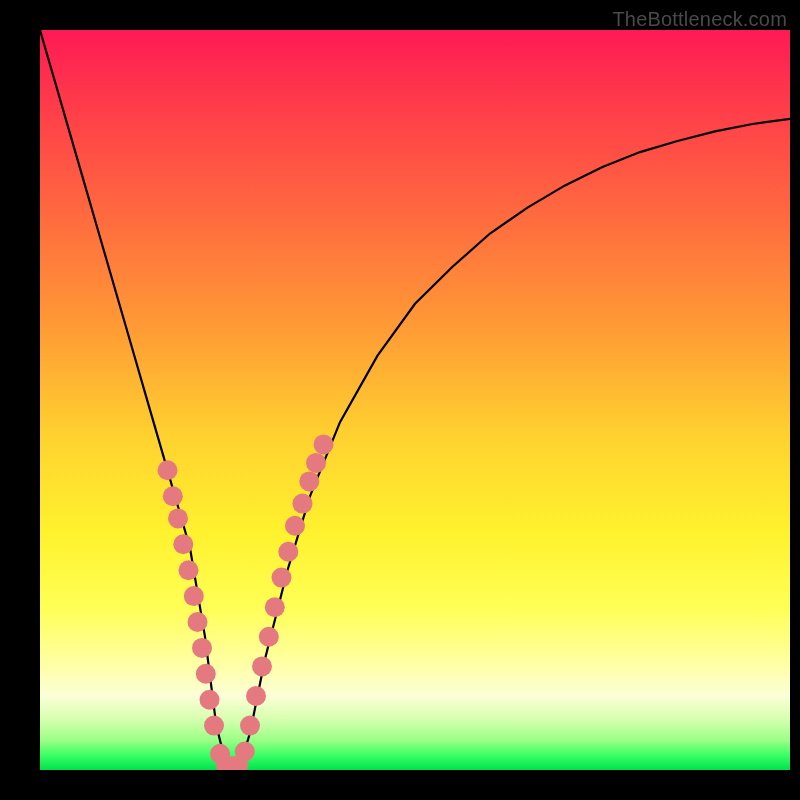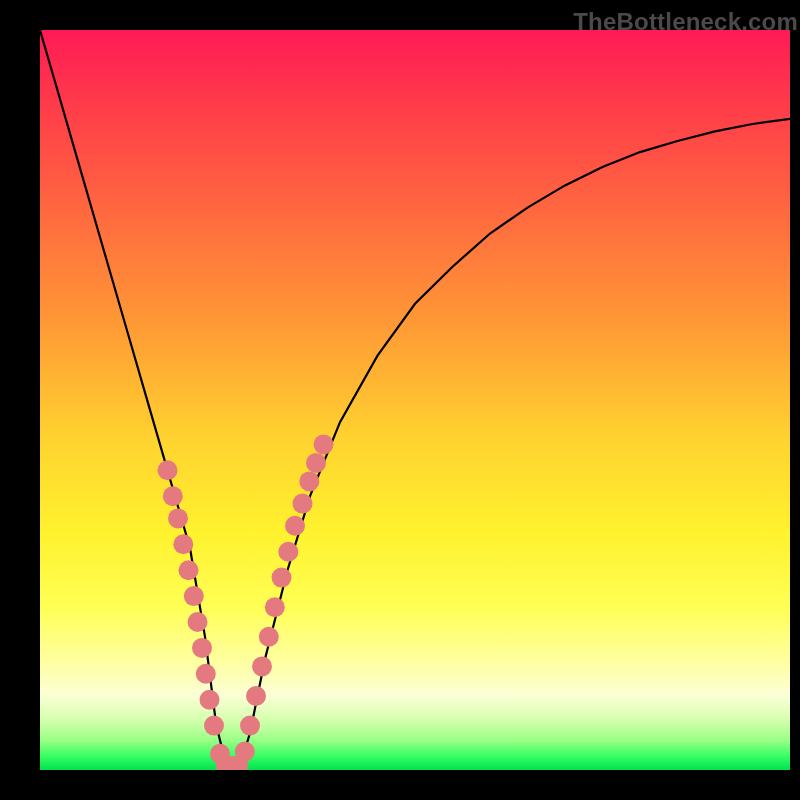--- a/index.html
+++ b/index.html
@@ -46,24 +46,24 @@
       #fbffd6 90%,
       #d8ffb0 93%,
       #9aff86 96%,
       #3bff65 98%,
       #00e24e 100%
     );
   }
   .watermark {
     position: absolute;
     top: 8px;
-    right: 2px;
+    right: 13px;
     color: #4a4a4a;
-    font-size: 24px;
-    font-weight: 700;
+    font-size: 20px;
+    font-weight: 400;
     letter-spacing: 0.2px;
     user-select: none;
   }
   svg.curves {
     position: absolute;
     left: 0;
     top: 0;
     width: 100%;
     height: 100%;
     overflow: visible;

